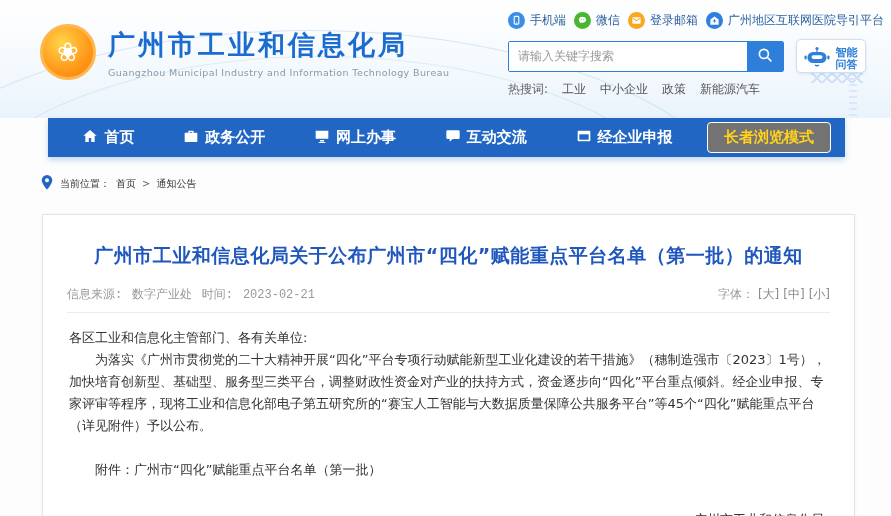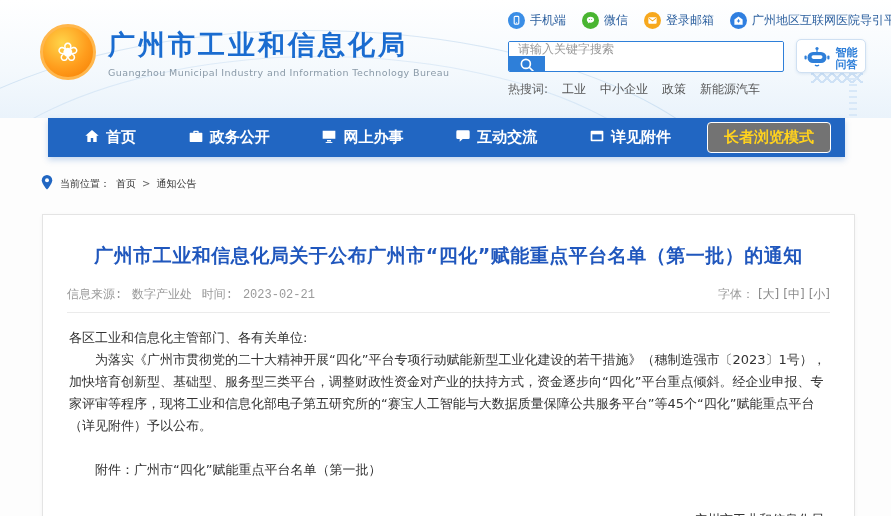--- a/index.html
+++ b/index.html
@@ -21,34 +21,34 @@
   .brand { position:absolute; left:40px; top:24px; display:flex; align-items:center; }
   .logo { width:56px; height:56px; border-radius:50%;
     background:radial-gradient(circle at 38% 32%, #ffd54a 0%, #ff9d1d 55%, #f57c00 100%);
     border:3px solid #ffb74d; display:flex; align-items:center; justify-content:center; }
   .logo-glyph { color:#fff; font-size:26px; line-height:1; }
   .brand-text { margin-left:12px; }
   .brand-title { color:#1a6cd0; font-size:27px; font-weight:bold; letter-spacing:3px; }
   .brand-sub { color:#8a9aa8; font-size:9.5px; margin-top:4px; letter-spacing:.4px; }
 
   .header-right { position:absolute; left:508px; top:12px; width:358px; }
-  .quick-links { display:flex; align-items:center; gap:16px; }
+  .quick-links { display:flex; align-items:center; gap:8px; }
   .quick-link { display:flex; align-items:center; gap:5px; cursor:pointer;
     font-size:12px; color:#2b5f9e; white-space:nowrap; }
   .qicon { width:17px; height:17px; border-radius:50%; display:flex;
     align-items:center; justify-content:center; flex:0 0 auto; }
   .qicon svg { width:11px; height:11px; }
   .qicon.phone   { background:#3a8ee6; }
   .qicon.wechat  { background:#49b531; }
   .qicon.mail    { background:#f7a81d; }
   .qicon.hospital{ background:#2f7fe0; }
 
   .search-row { display:flex; align-items:center; margin-top:10px; }
   .search-box { display:flex; width:283px; height:31px; border:1px solid #2e7fd9;
-    background:#fff; border-radius:2px; overflow:hidden;flex-direction:column; }
+    background:#fff; border-radius:2px; overflow:hidden; }
   .search-input { flex:1; border:none; outline:none; padding:0 9px; font-size:12px; color:#333;
     font-family:inherit; }
   .search-input::placeholder { color:#999; }
   .search-btn { width:36px; height:100%; background:#2e7fd9; border:none; cursor:pointer;
     display:flex; align-items:center; justify-content:center; }
   .smartqa { margin-left:12px; width:72px; height:34px; background:#fff; border:1px solid #cfe0f2;
     border-radius:5px; display:flex; align-items:flex-end; justify-content:center; gap:5px;
     cursor:pointer; box-shadow:0 1px 3px rgba(60,120,190,.15); }
   .smartqa-label { color:#2e7fd9; font-size:11px; font-weight:bold; line-height:1.15; }
 
@@ -226,21 +226,21 @@
       </span>
       <span>互动交流</span>
     </div>
     <div class="nav-item">
       <span>
         <svg viewBox="0 0 24 24">
             <rect x="2.5" y="4" width="19" height="16" rx="1.5" fill="#fff"></rect>
             <rect x="5" y="9.5" width="14" height="8" fill="#2166c2"></rect>
           </svg>
       </span>
-      <span>详见附件</span>
+      <span>经企业申报</span>
     </div>
   </div>
   <button class="elder-btn">长者浏览模式</button>
 </div>
 
 <div class="breadcrumb">
   <span>
     <svg viewBox="0 0 24 28">
         <path fill="#2166c2" d="M12 1a9 9 0 019 9c0 6.5-9 16-9 16S3 16.5 3 10a9 9 0 019-9z"></path>
         <circle cx="12" cy="10" r="3.4" fill="#fff"></circle>

